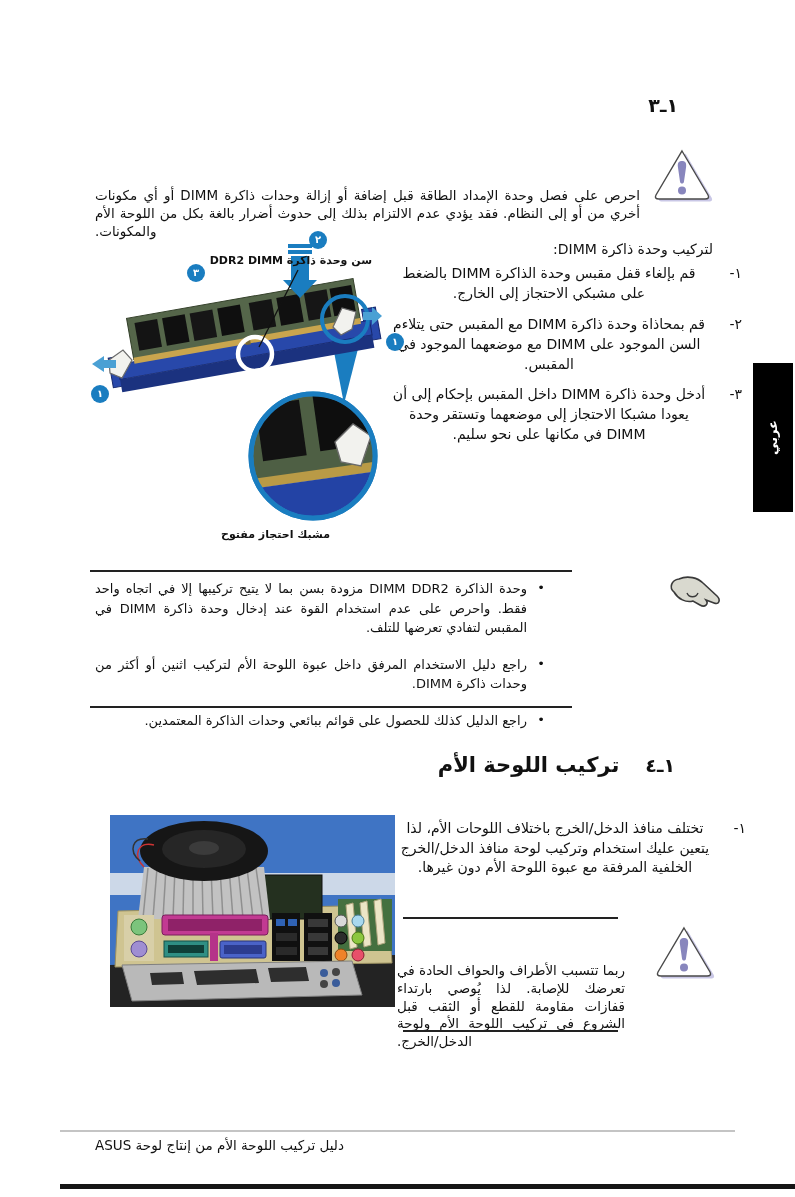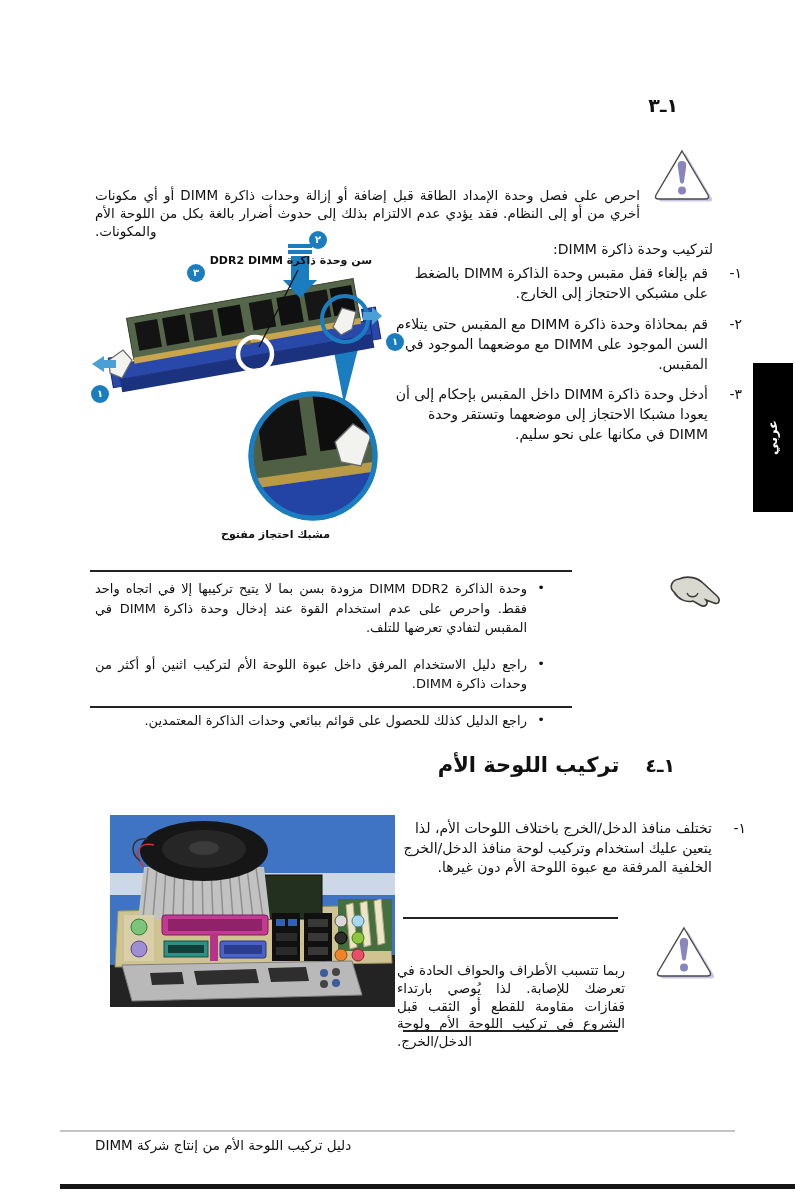--- a/index.html
+++ b/index.html
@@ -12,21 +12,21 @@
   
   .sec-title-row{display:flex;direction:rtl;align-items:baseline;gap:26px;}
   .sec-num{direction:ltr;unicode-bidi:bidi-override;font-weight:bold;font-size:19px;letter-spacing:2px;}
   .sec-title{font-weight:bold;font-size:21px;white-space:nowrap;}
   
   .warn-text{direction:rtl;font-size:13.5px;line-height:1.32;text-align:justify;text-align-last:left;margin-top:37px;}
   .intro{direction:rtl;font-size:14px;font-weight:500;white-space:nowrap;}
   .steps{direction:rtl;}
   .step{display:flex;direction:rtl;gap:8px;margin-bottom:11px;}
   .marker{flex:0 0 26px;direction:ltr;unicode-bidi:bidi-override;text-align:right;font-size:14px;padding-top:1px;}
-  .step-text{flex:1;font-size:14px;line-height:1.42;}
+  .step-text{flex:1;font-size:14px;line-height:1.42;text-align:center;}
   .notes{direction:rtl;}
   .note{display:flex;direction:rtl;gap:10px;margin-bottom:17px;}
   .bullet{flex:0 0 8px;font-size:13px;padding-top:1px;}
   .note-text{flex:1;font-size:13px;line-height:1.5;text-align:justify;}
   .rule{background:#222;height:2px;}
   .rule-light{background:#c4c4c4;height:2px;}
   
   .badge{
     width:18px;height:18px;border-radius:50%;background:#1a7dc0;color:#fff;
     display:flex;align-items:center;justify-content:center;
@@ -273,20 +273,20 @@
       <path d="M31 6 L57 50 Q59 54 54 54 L8 54 Q3 54 5 50 Z" transform="translate(3.5,2.5)" fill="#c9c7e6"></path>
       <path d="M31 6 L57 50 Q59 54 54 54 L8 54 Q3 54 5 50 Z" fill="#ffffff" stroke="#4a4a4a" stroke-width="1.4"></path>
       <path d="M31 16 C34.4 16 35.6 18 35.1 22 L33 36.5 C32.7 39.3 29.3 39.3 29 36.5 L26.9 22 C26.4 18 27.6 16 31 16 Z" fill="#8886bd"></path>
       <circle cx="31" cy="45.5" r="4" fill="#8886bd"></circle>
     </svg>
   </div>
   <div class="abs warn-text" style="left:397px;top:925px;width:228px;">ربما تتسبب الأطراف والحواف الحادة في تعرضك للإصابة. لذا يُوصي بارتداء قفازات مقاومة للقطع أو الثقب قبل الشروع في تركيب اللوحة الأم ولوحة الدخل/الخرج.</div>
   <div class="abs rule" style="left:403px;top:1030px;width:215px;"></div>
 
   <div class="abs rule-light" style="left:60px;top:1130px;width:675px;"></div>
-  <div class="abs footer-text" style="left:95px;top:1137px;">دليل تركيب اللوحة الأم من إنتاج شركة DIMM</div>
+  <div class="abs footer-text" style="left:95px;top:1137px;">دليل تركيب اللوحة الأم من إنتاج لوحة ASUS</div>
   <div class="abs bottom-bar" style="left:60px;top:1184px;width:735px;height:5px;"></div>
 
   <div class="abs side-tab" style="left:753px;top:363px;width:40px;height:149px;">
     <span>عربي</span>
   </div>
 
 </div>
 
 </body></html>

